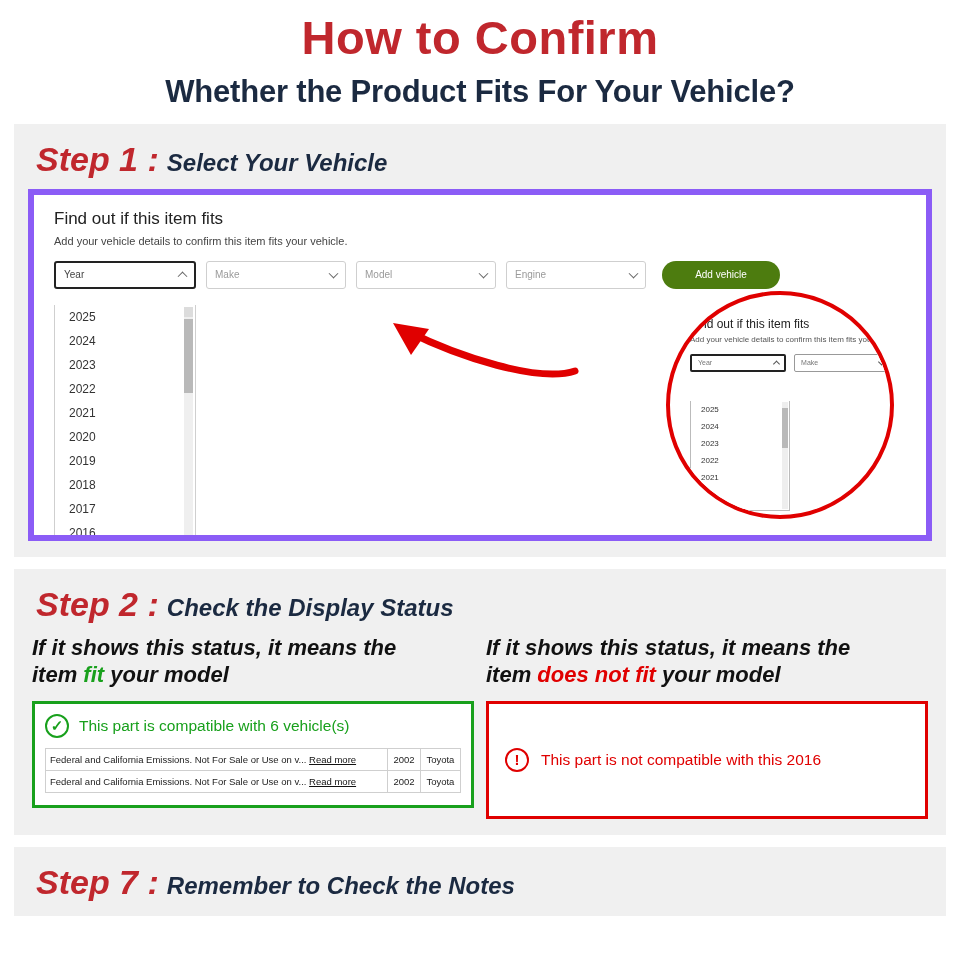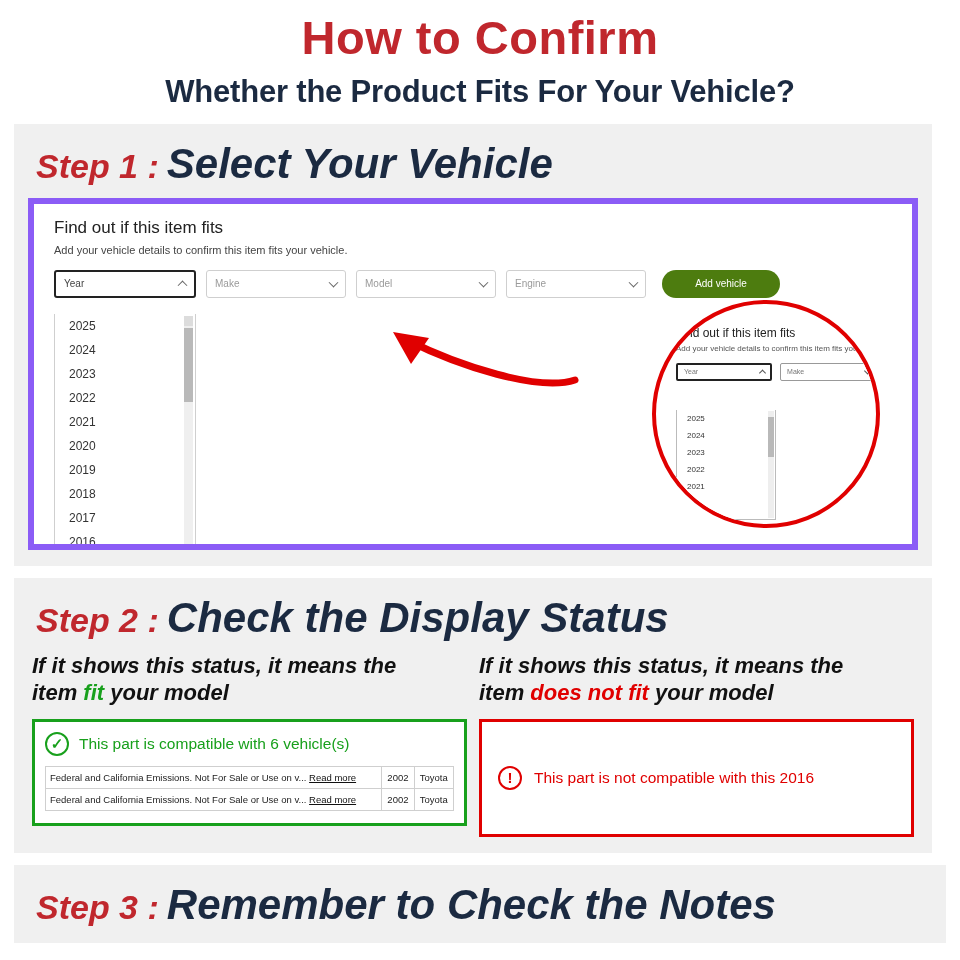--- a/index.html
+++ b/index.html
@@ -18,30 +18,30 @@
     letter-spacing: 0.5px; line-height: 1.1;
   }
   .title-sub {
     font-size: 31px; font-weight: bold; color: #1b2a41;
     margin-top: 10px; letter-spacing: -0.2px;
   }
 
   
   .step-block {
     background: #f0f0f0;
-    margin: 0 28px 12px 14px;
+    margin: 0 14px 12px 14px;
     padding: 10px 14px 16px 14px;
   }
   .step-head { display: flex; align-items: baseline; gap: 8px; padding: 6px 2px 10px 8px; }
   .step-num {
     font-size: 34px; font-weight: bold; font-style: italic;
     color: #c0272d; white-space: nowrap;
   }
   .step-text {
-    font-size: 42px; font-weight: bold; font-style: italic;
+    font-size: 24px; font-weight: bold; font-style: italic;
     color: #1b2a41; white-space: nowrap;
   }
 
   
   .fit-panel {
     background: #ffffff; border: 6px solid #8b5cf6;
     height: 352px; position: relative; overflow: hidden;
   }
   .fit-title { font-size: 17px; color: #222; padding: 14px 0 0 20px; font-weight: 500; }
   .fit-sub { font-size: 11px; color: #444; padding: 6px 0 0 20px; }
@@ -295,18 +295,18 @@
         <div class="box-nofit">
           <span class="circ r">!</span>
           <span class="nofit-msg">This part is not compatible with this 2016</span>
         </div>
       </div>
     </div>
   </div>
 
   <div class="step3">
     <div class="step-head" style="padding-bottom:0">
-      <span class="step-num">Step 3 :</span>
+      <span class="step-num">Step 7 :</span>
       <span class="step-text">Remember to Check the Notes</span>
     </div>
   </div>
 
 </div>
 
 </body></html>

